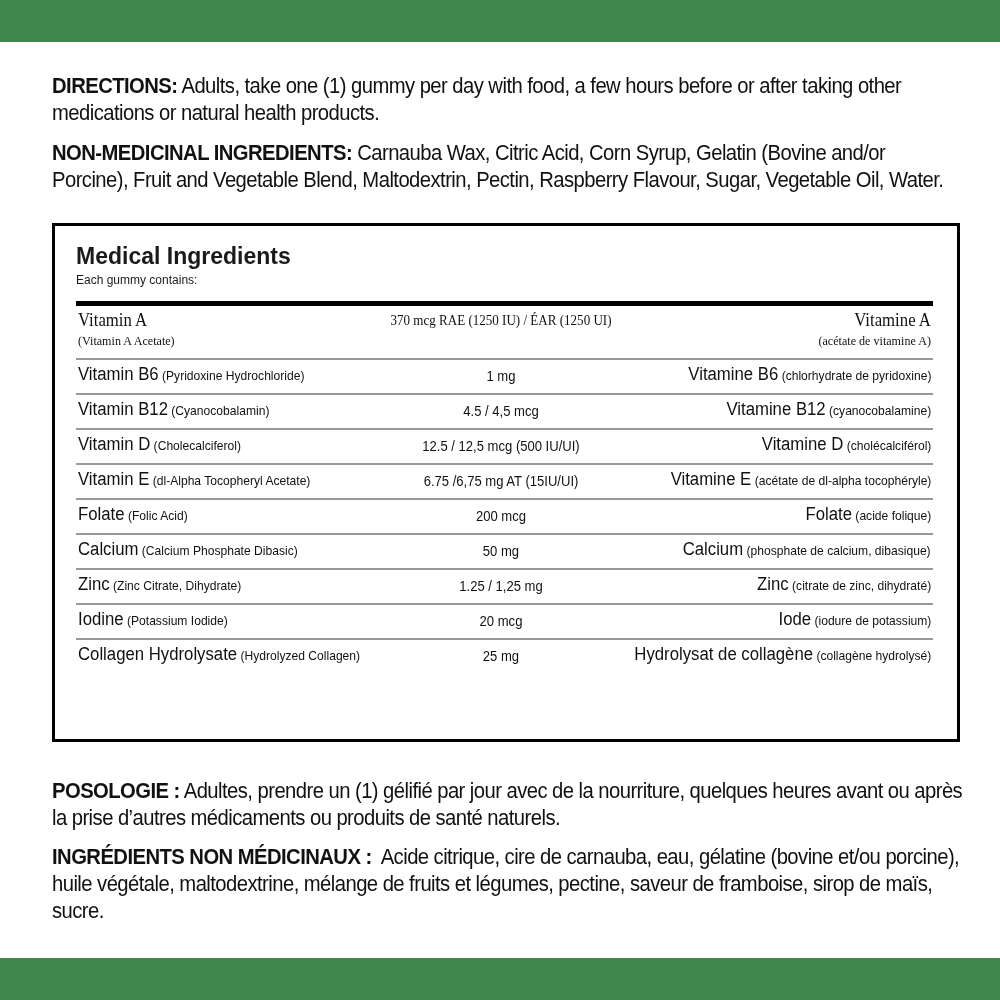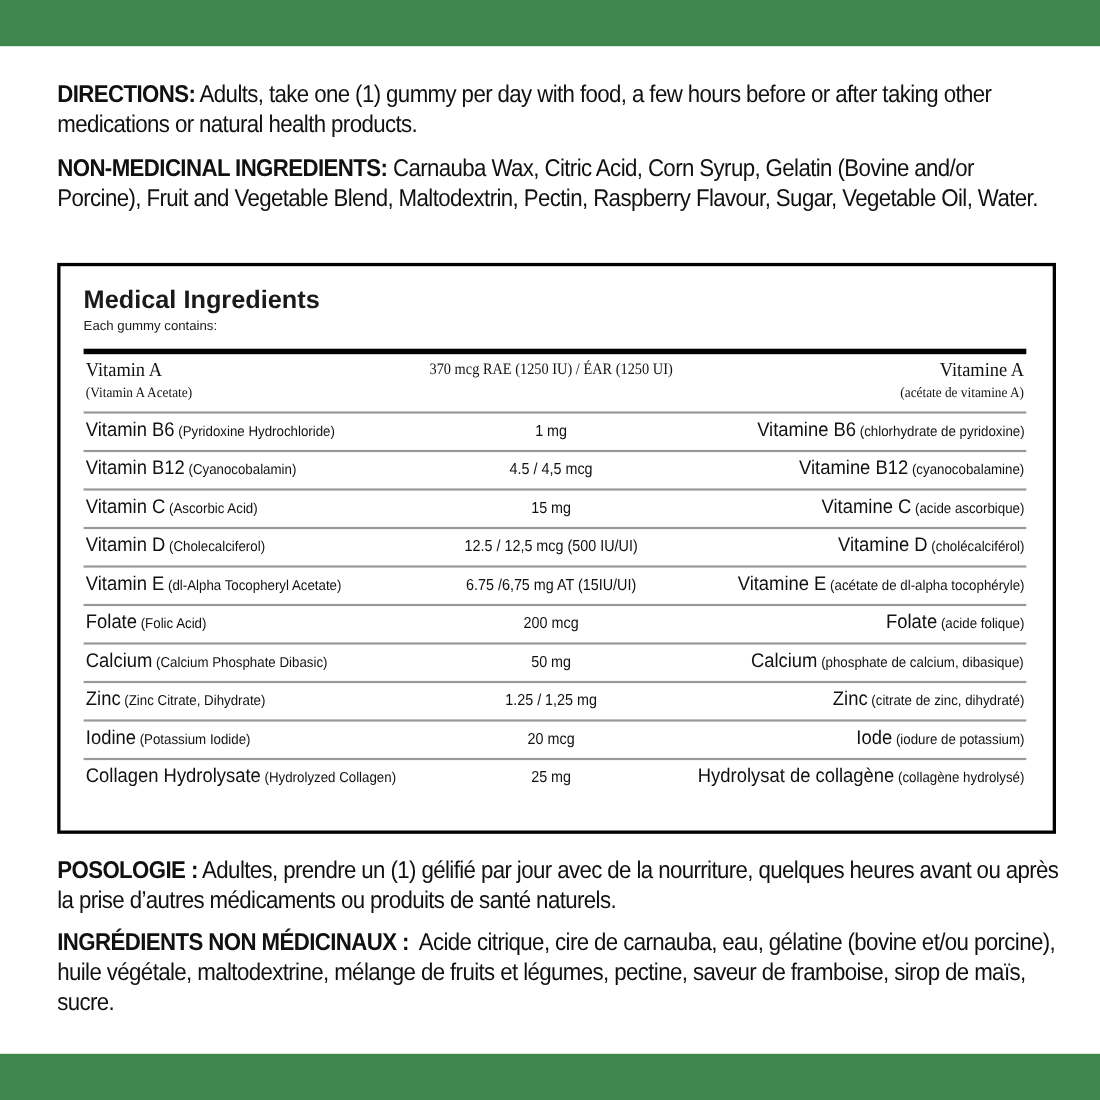--- a/index.html
+++ b/index.html
@@ -4,21 +4,21 @@
 <style>
   html, body { margin:0; padding:0; }
   body { width:1000px; height:1000px; background:#ffffff; position:relative; overflow:hidden;
          font-family:"Liberation Sans", sans-serif; color:#111; }
   .band { position:absolute; left:0; width:1000px; background:#3f874d; }
   .band.top { top:0; height:42px; }
   .band.bottom { top:958px; height:42px; }
   .para { position:absolute; left:52px; width:912px; font-size:22px; line-height:27px;
           letter-spacing:-0.6px; font-stretch:condensed; transform:scaleX(0.92); transform-origin:left top; width:991px; }
   .para b { font-weight:bold; }
-  .box { position:absolute; left:52px; top:239px; width:902px; height:513px; border:3px solid #000; }
+  .box { position:absolute; left:52px; top:223px; width:902px; height:513px; border:3px solid #000; }
   .hdr-left { position:absolute; left:21px; top:16px; }
   .hdr-right { position:absolute; right:24px; top:16px; text-align:right; }
   .hdr-title { font-size:23px; font-weight:bold; line-height:28px; color:#1a1a1a; }
   .hdr-sub { font-size:12px; line-height:20px; color:#1a1a1a; }
   .thick-rule { position:absolute; left:21px; right:24px; top:75px; height:5px; background:#000; }
   .rows { position:absolute; left:21px; right:24px; top:80px; }
   .row { position:relative; border-bottom:2px solid #999; height:33px; }
   .row.last { border-bottom:none; }
   .row.tall { height:52px;font-family:Liberation Serif, serif; }
   .cell { position:absolute; top:4px; white-space:nowrap; transform-origin:left top; }
@@ -58,25 +58,20 @@
       <div class="cell en"><span>Vitamin B6</span><span class="sm"> (Pyridoxine Hydrochloride)</span></div>
       <div class="cell amt">1 mg</div>
       <div class="cell fr"><span>Vitamine B6</span><span class="sm"> (chlorhydrate de pyridoxine)</span></div>
     </div>
     <div class="row">
       <div class="cell en"><span>Vitamin B12</span><span class="sm"> (Cyanocobalamin)</span></div>
       <div class="cell amt">4.5 / 4,5 mcg</div>
       <div class="cell fr"><span>Vitamine B12</span><span class="sm"> (cyanocobalamine)</span></div>
     </div>
     <div class="row">
-      <div class="cell en"><span>Vitamin C</span><span class="sm"> (Ascorbic Acid)</span></div>
-      <div class="cell amt">15 mg</div>
-      <div class="cell fr"><span>Vitamine C</span><span class="sm"> (acide ascorbique)</span></div>
-    </div>
-    <div class="row">
       <div class="cell en"><span>Vitamin D</span><span class="sm"> (Cholecalciferol)</span></div>
       <div class="cell amt">12.5 / 12,5 mcg (500 IU/UI)</div>
       <div class="cell fr"><span>Vitamine D</span><span class="sm"> (cholécalciférol)</span></div>
     </div>
     <div class="row">
       <div class="cell en"><span>Vitamin E</span><span class="sm"> (dl-Alpha Tocopheryl Acetate)</span></div>
       <div class="cell amt">6.75 /6,75 mg AT (15IU/UI)</div>
       <div class="cell fr"><span>Vitamine E</span><span class="sm"> (acétate de dl-alpha tocophéryle)</span></div>
     </div>
     <div class="row">

